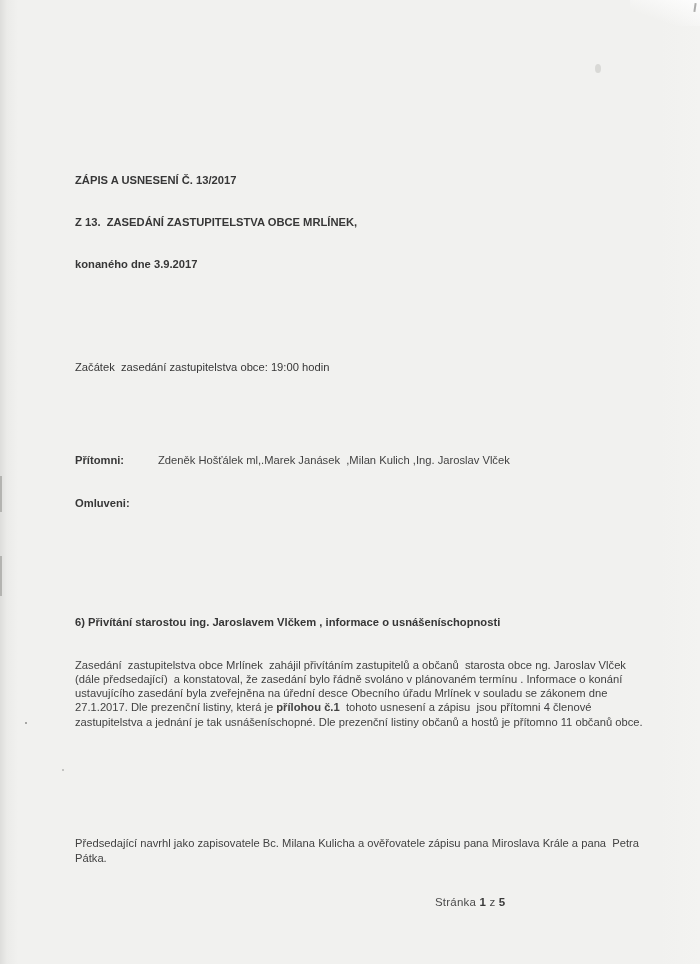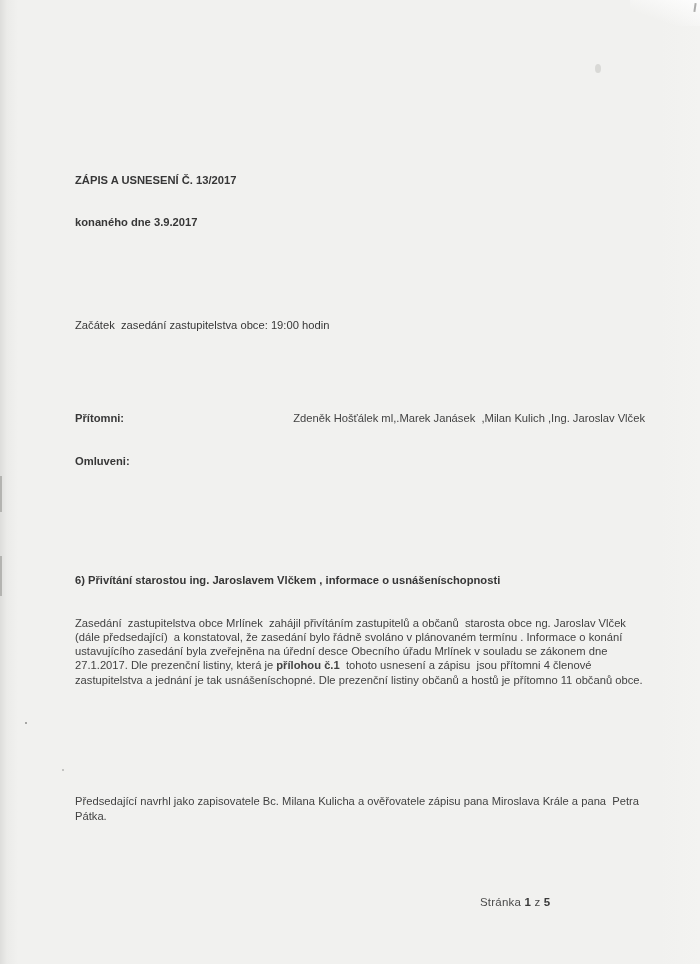--- a/index.html
+++ b/index.html
@@ -17,27 +17,27 @@
   }
   .content{
     position:absolute;left:75px;top:102px;width:570px;
     font-size:11.2px;line-height:14.2px;
     white-space:pre-wrap;
   }
   p{margin:0;}
   .title-block{font-weight:bold;line-height:14px;margin-bottom:19px;color:#373737;}
   .start-line{font-weight:normal;margin-bottom:8px;color:#373737;}
   .attendance{margin-bottom:6px;}
-  .attend-row{display:flex;line-height:14px;justify-content:space-between;}
+  .attend-row{display:flex;line-height:14px;}
   .attend-label{font-weight:bold;width:83px;flex:none;color:#373737;}
   .attend-value{}
   .sec-heading{font-weight:bold;color:#363636;}
   .block{margin-bottom:8px;}
   .footer{
-    position:absolute;left:480px;top:896px;
+    position:absolute;left:435px;top:896px;
     font-size:11.5px;color:#4b4b4b;letter-spacing:0.2px;
   }
   .footer b{color:#3a3a3a;}
   
   .edge-dash{position:absolute;left:0;width:2px;background:#8f8f8d;opacity:.55;}
   .edge-dash.d1{top:476px;height:36px;}
   .edge-dash.d2{top:556px;height:40px;}
   .speck{position:absolute;background:#8d8d8b;border-radius:50%;}
   .speck.s1{left:25px;top:722px;width:2px;height:2px;}
   .speck.s2{left:62px;top:769px;width:2px;height:2px;opacity:.6;}
@@ -47,20 +47,21 @@
 </head>
 <body>
 
 <div class="page">
   <div class="corner-light"></div>
 
   <div class="content">
 
     <div class="title-block">
       <div>ZÁPIS A USNESENÍ Č. 13/2017</div>
+      <div>Z 13.  ZASEDÁNÍ ZASTUPITELSTVA OBCE MRLÍNEK,</div>
       <div>konaného dne 3.9.2017</div>
     </div>
 
     <p class="start-line">Začátek  zasedání zastupitelstva obce: 19:00 hodin</p>
 
     <div class="attendance">
       <div class="attend-row">
         <span class="attend-label">Přítomni:</span>
         <span class="attend-value">Zdeněk Hošťálek ml,.Marek Janásek  ,Milan Kulich ,Ing. Jaroslav Vlček</span>
       </div>

